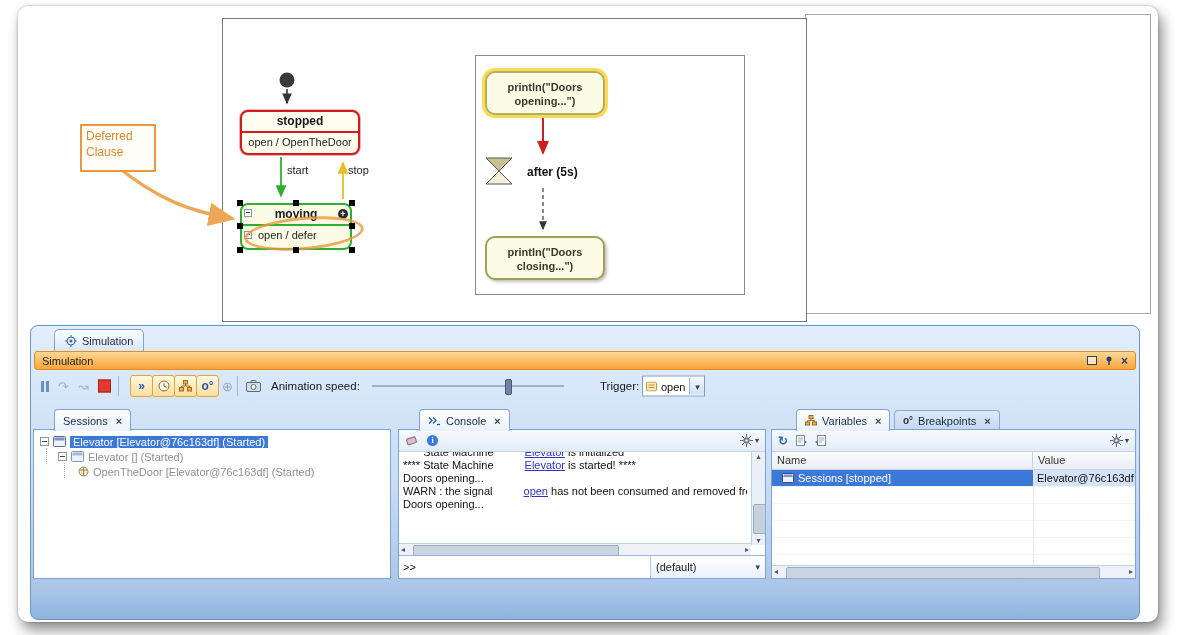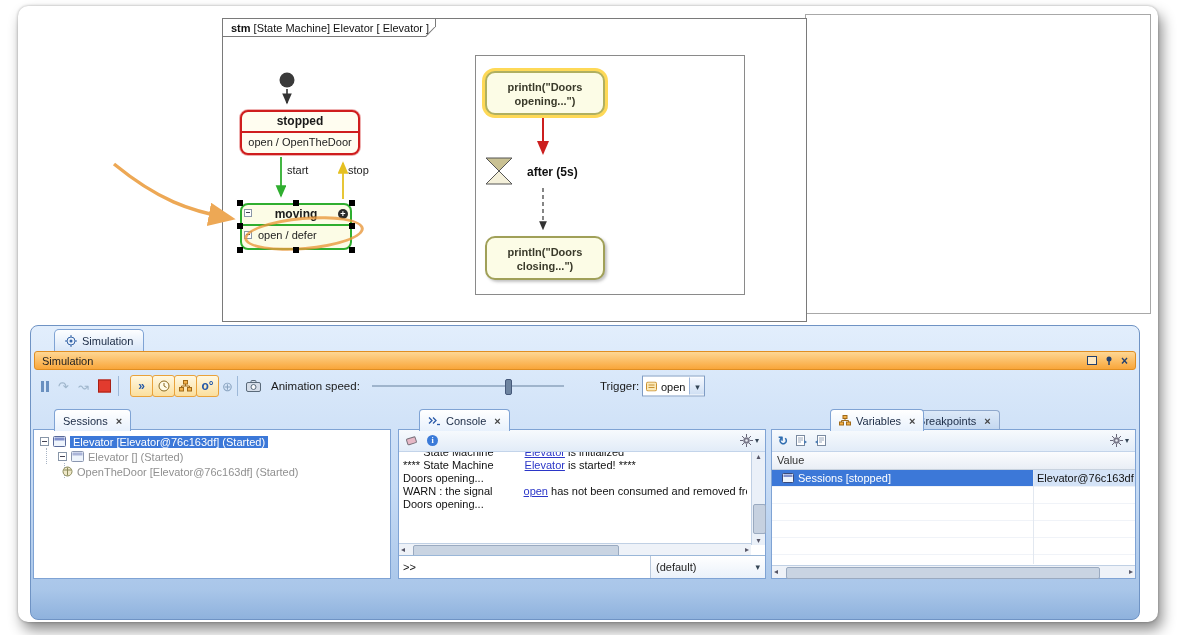--- a/index.html
+++ b/index.html
@@ -94,35 +94,35 @@
          padding-left:3px;font-size:11px;color:#111;}
   .combo-btn{width:14px;height:17px;display:flex;align-items:center;justify-content:center;
              background:linear-gradient(#f4f8ff,#cfdff3);border-left:1px solid #9ab4d8;color:#345;font-size:9px;}
   .combo-btn2{color:#345;font-size:9px;}
 
   
   .ptab{position:absolute;top:84px;height:19px;display:flex;align-items:center;gap:5px;padding:0 8px;
         font-size:11px;color:#1a2a44;background:linear-gradient(#dce9f8,#c3d7f0);
         border:1px solid #8fa8cc;border-bottom:none;border-radius:4px 4px 0 0;z-index:1;}
   .ptab.active{top:83px;height:21px;background:linear-gradient(#ffffff,#e8f1fc);border-color:#7fa3d4;z-index:3;}
-  .t-sessions{left:23px;} .t-console{left:388px;} .t-vars{left:799px;} .t-bps{left:863px;}
+  .t-sessions{left:23px;} .t-console{left:388px;} .t-vars{left:765px;} .t-bps{left:863px;}
   .tclose{color:#444;font-size:11px;font-weight:bold;margin-left:3px;}
   .bp-ico{font-size:10px;color:#333;font-weight:bold;}
 
   
   .pbody{position:absolute;top:103px;height:150px;background:#fff;border:1px solid #7fa3d4;box-sizing:border-box;z-index:2;}
   .sessions-body{left:2px;width:358px;}
   .console-body{left:367px;width:368px;}
   .vars-body{left:740px;width:365px;}
 
   
   .srow{position:relative;display:flex;align-items:center;gap:4px;height:15px;font-size:11px;white-space:nowrap;}
   .srow.r1{margin-top:4px;padding-left:6px;}
   .srow.r2{padding-left:24px;color:#909090;}
-  .srow.r3{padding-left:28px;color:#909090;}
+  .srow.r3{padding-left:44px;color:#909090;}
   .expander{width:9px;height:9px;background:#fff;border:1px solid #8896a8;position:relative;flex:0 0 auto;box-sizing:border-box;}
   .expander::after{content:"";position:absolute;left:1px;right:1px;top:3px;height:1px;background:#445;}
   .srow-label.sel{background:var(--selection-blue,#3c78d8);color:#fff;padding:0 3px;}
   .guide{position:absolute;border-left:1px dotted #a8b4c4;width:0;}
   .g1{left:12px;top:18px;height:16px;} .g2{left:30px;top:33px;height:15px;}
 
   
   .con-toolbar,.var-toolbar{position:absolute;left:0;right:0;top:0;height:22px;
         background:linear-gradient(#f7fafd,#e2ecf8);border-bottom:1px solid #c3d4ea;
         display:flex;align-items:center;gap:8px;padding:0 6px;box-sizing:border-box;}
@@ -169,23 +169,20 @@
   svg{display:block;}
 </style>
 </head>
 <body>
 
 <div class="card">
 
   <div class="diagram">
     <div class="frame-right"></div>
     <div class="frame-main"></div>
-    <div class="fh-outer">
-      <div class="fh-inner"><span class="fh-kw">stm</span><span> [State Machine] Elevator [ Elevator ]</span></div>
-    </div>
     <div class="frame-inner"></div>
 
     <svg class="edges" width="1140" height="320">
       <defs>
         <marker id="mBlack" markerWidth="8" markerHeight="8" refX="6" refY="3" orient="auto">
             <path d="M0,0 L7,3 L0,6 z" fill="#333"></path>
           </marker>
         <marker id="mGreen" markerWidth="8" markerHeight="8" refX="6" refY="3" orient="auto">
             <path d="M0,0 L7,3 L0,6 z" fill="#2fae2f"></path>
           </marker>
@@ -243,20 +240,21 @@
     <div class="action opening">
       <div>println("Doors</div>
       <div>opening...")</div>
     </div>
     <div class="action closing">
       <div>println("Doors</div>
       <div>closing...")</div>
     </div>
     <div class="after-label">after (5s)</div>
 
+    <div class="callout"><span>Deferred Clause</span></div>
   </div>
 
   <div class="sim">
 
     <div class="dock-tab">
       <svg width="12" height="12">
         <path d="M6 0v3M6 9v3M0 6h3M9 6h3" stroke="#3565a8"></path>
         <circle cx="6" cy="6" r="4" fill="#e8f0fb" stroke="#3565a8"></circle>
         <circle cx="6" cy="6" r="1.5" fill="#3565a8"></circle>
       </svg>
@@ -437,20 +435,21 @@
         <span class="gear-wrap">
           <svg width="13" height="13">
             <path d="M6.5 0v3M6.5 10v3M0 6.5h3M10 6.5h3M2 2l2 2M11 11l-2-2M11 2l-2 2M2 11l2-2" stroke="#667"></path>
             <circle cx="6.5" cy="6.5" r="3.2" fill="#778"></circle>
             <circle cx="6.5" cy="6.5" r="1.3" fill="#e8ecf4"></circle>
           </svg>
           <span class="mini-arrow">▾</span>
         </span>
       </div>
       <div class="var-header">
+        <div class="vh-name">Name</div>
         <div class="vh-value">Value</div>
       </div>
       <div class="var-rows">
         <div class="vrow selected">
           <div class="vc-name">
             <svg width="12" height="10">
               <rect x="0.5" y="0.5" width="11" height="9" rx="1" fill="#eef4fc" stroke="#3a4a7a"></rect>
               <rect x="1.5" y="1.5" width="9" height="2.5" fill="#8090cc"></rect>
             </svg>
             <span>Sessions [stopped]</span>

